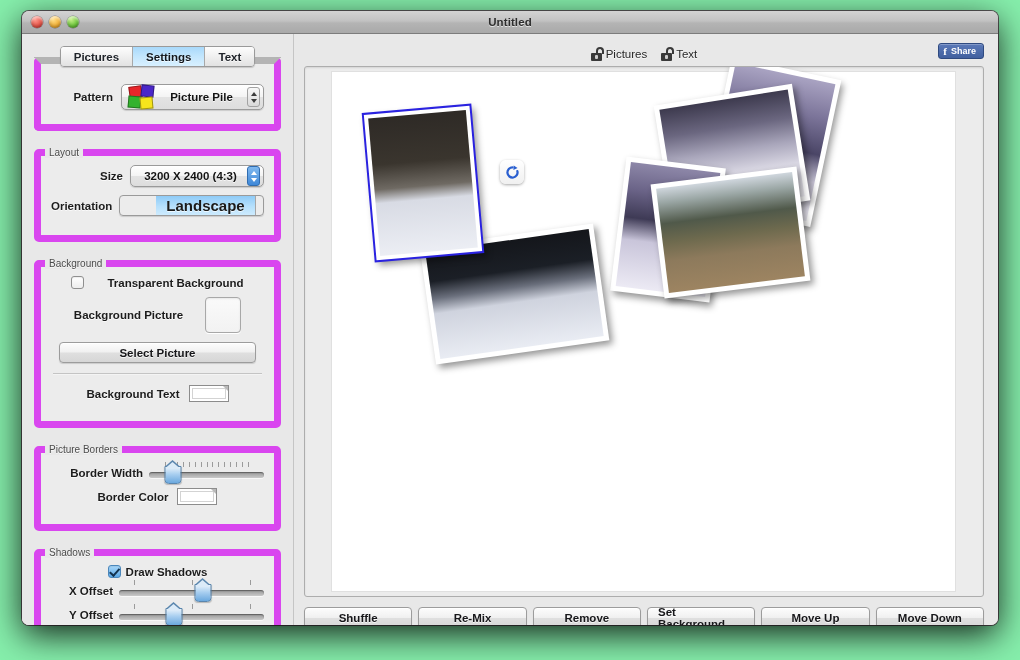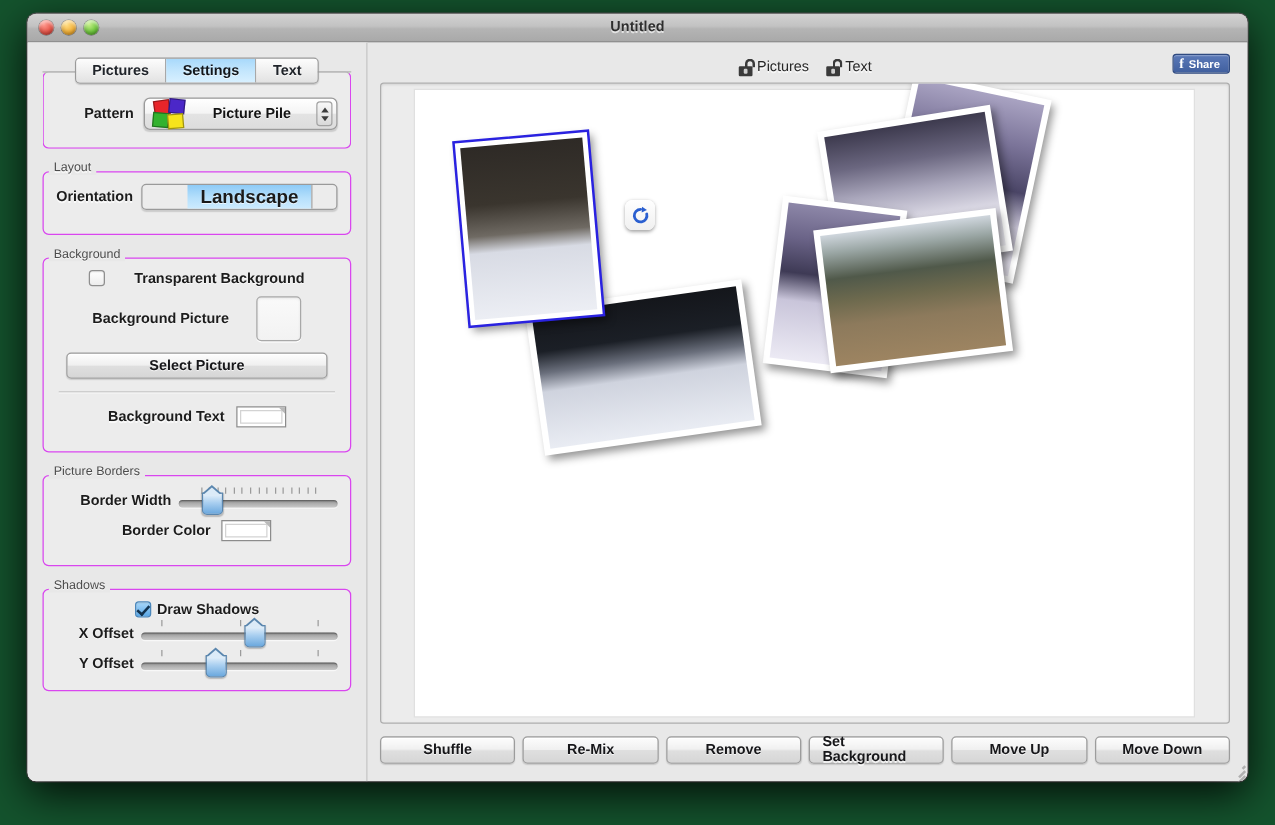--- a/index.html
+++ b/index.html
@@ -6,21 +6,21 @@
   html, body {
     width: 1020px; height: 660px;
     background: #000;
     font-family: "Liberation Sans", sans-serif;
     overflow: hidden;
   }
 
   
   #desktop {
     position: absolute; inset: 0;
-    background: #14532d;
+    background: #86efac;
   }
 
   
   #window {
     position: absolute;
     left: 22px; top: 11px;
     width: 976px; height: 614px;
     border-radius: 7px;
     background: #d9d9d9;
     box-shadow: 0 10px 34px rgba(0,0,0,0.85), 0 0 0 1px #5a5a5a;
@@ -100,21 +100,21 @@
   .tab:last-child { border-right: none; }
   .tab.active {
     background: linear-gradient(to bottom,#a8d9fb 0%,#c3e6fd 50%,#d8f0ff 100%);
     color: #11161c;
   }
 
   
   .group {
     position: relative;
     margin-top: 18px;
-    border: 1px solid #d946ef;
+    border: 7px solid #d946ef;
     border-radius: 5px;
     background: rgba(255,255,255,0.18);
     padding: 9px 10px 19px 10px;
   }
   .group-label {
     position: absolute; top: -9px; left: 4px;
     background: #e8e8e8;
     padding: 0 4px;
     font-size: 10px; color: #4c4c4c;
     text-shadow: 0 1px 0 rgba(255,255,255,0.7);
@@ -421,20 +421,30 @@
               <span class="stepper">
                 <span class="tri-up"></span>
                   <span class="tri-dn"></span>
               </span>
             </div>
           </div>
         </div>
 
         <div class="group">
           <div class="group-label">Layout</div>
+          <div class="row">
+            <div class="lbl" style="width:72px;margin-right:7px;">Size</div>
+            <div class="popup" style="flex:1 1 auto;height:22px;">
+              <span class="ptext">3200 X 2400 (4:3)</span>
+              <span class="stepper blue">
+                <span class="tri-up"></span>
+                  <span class="tri-dn"></span>
+              </span>
+            </div>
+          </div>
           <div class="row">
             <div class="lbl" style="width:72px;margin-right:7px;">Orientation</div>
             <div class="segmented" style="flex:1 1 auto;">
               <div class="seg on" style="flex:1 1 0;justify-content:center;">Landscape</div>
               <div class="seg" style="flex:1 1 0;justify-content:center;">Portrait</div>
             </div>
           </div>
         </div>
 
         <div class="group">

